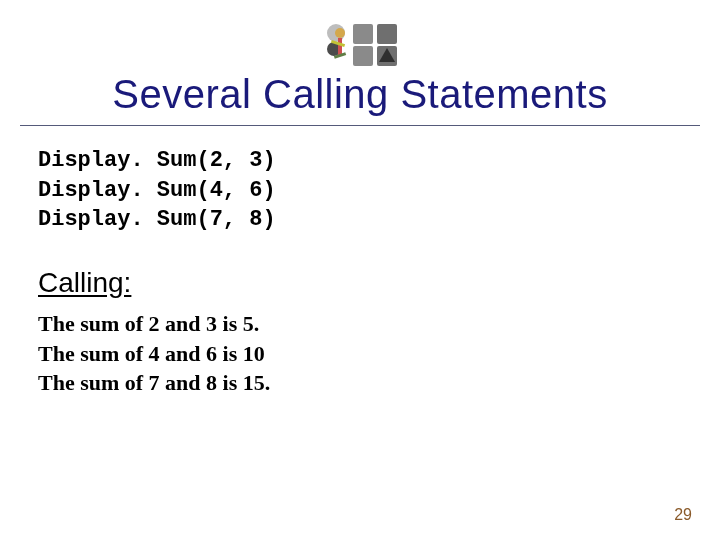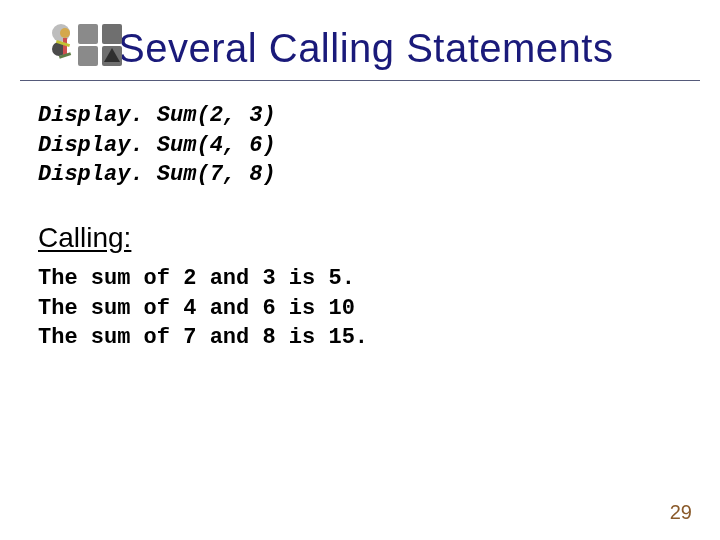--- a/index.html
+++ b/index.html
@@ -10,20 +10,21 @@
     font-family: Arial, Helvetica, sans-serif;
     position: relative;
     overflow: hidden;
   }
   .header {
     display: flex;
     align-items: center;
     padding: 24px 32px 8px 32px;
     border-bottom: 1px solid #555a7a;
     margin: 0 20px 0 20px;
+    flex-direction: column;
   }
   .icon-stack {
     width: 54px;
     height: 48px;
     position: relative;
     margin-right: 12px;
     flex-shrink: 0;
   }
   .icon-block {
     position: absolute;
@@ -62,47 +63,46 @@
   }
 
   .code-block {
     font-family: "Courier New", Courier, monospace;
     font-weight: bold;
     font-size: 22px;
     color: #000;
     padding: 20px 0 0 38px;
     line-height: 1.35;
     white-space: pre;
-    font-style: italic;
   }
 
   .output-heading {
     font-size: 28px;
     font-weight: 400;
     color: #000;
     padding: 32px 0 0 38px;
     text-decoration: underline;
     text-underline-offset: 3px;
   }
 
   .output-block {
-    font-family: Liberation Mono, monospace;
+    font-family: Liberation Serif, serif;
     font-weight: bold;
     font-size: 22px;
     color: #000;
     padding: 10px 0 0 38px;
     line-height: 1.35;
     white-space: pre;
   }
 
   .page-number {
     position: absolute;
     bottom: 16px;
     right: 28px;
-    font-size: 20px;
+    font-size: 16px;
     color: #8a5a2a;
     margin-left: 16px;
   }
 </style>
 </head>
 <body>
 
 <div class="header">
   <div class="icon-stack">
     <div class="icon-block ib-gray1"></div>

